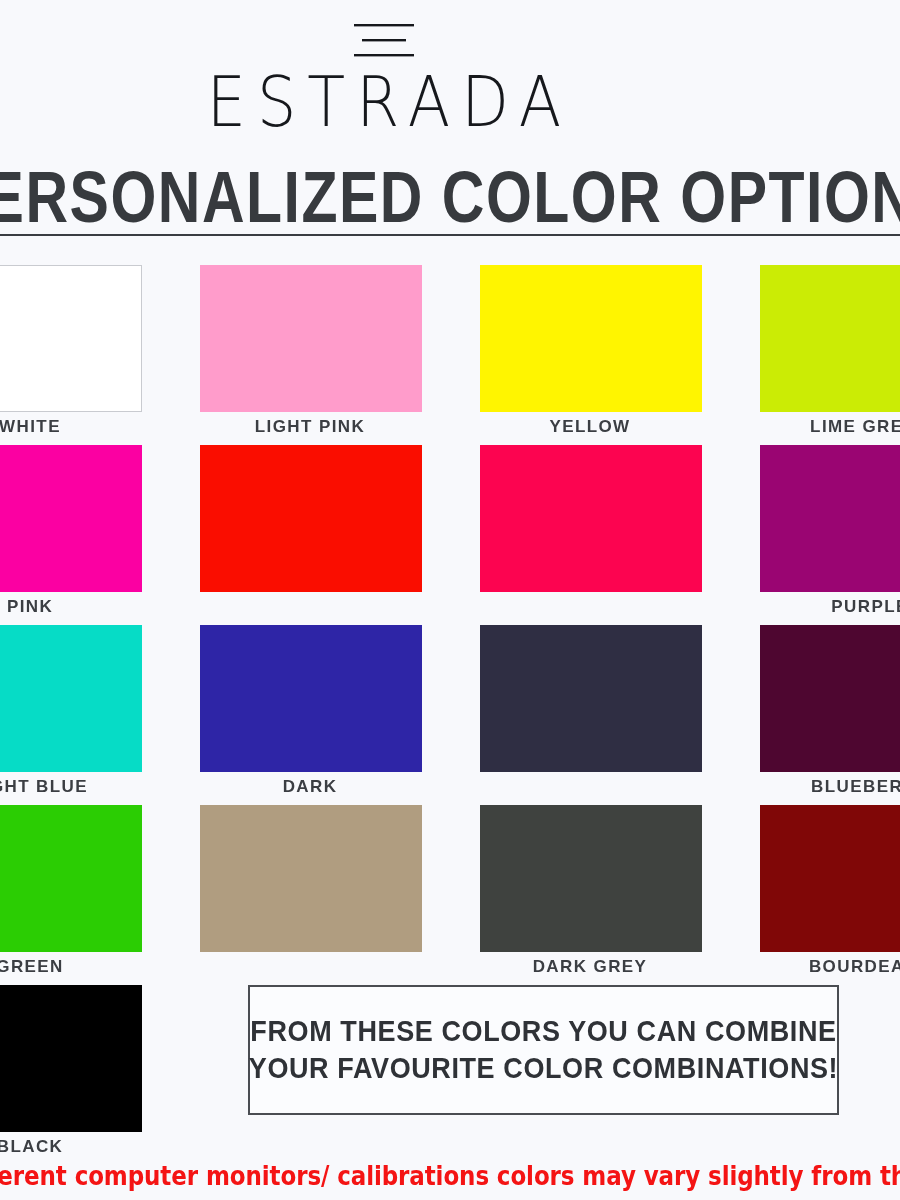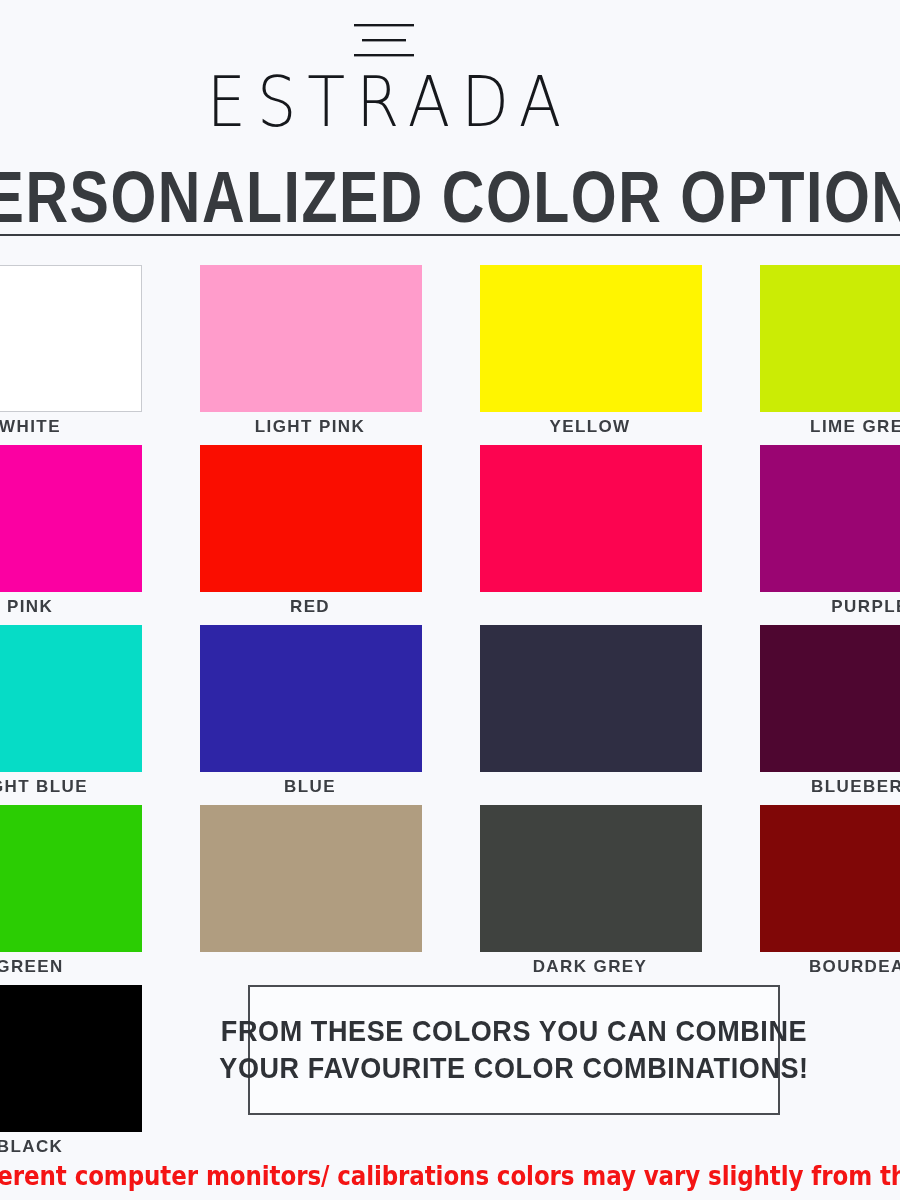--- a/index.html
+++ b/index.html
@@ -151,21 +151,21 @@
     line-height: 19px;
     font-weight: 700;
     letter-spacing: 1.4px;
     color: #3b3e43;
   }
 
   .combine-box {
     position: absolute;
     left: 358px;
     top: 10px;
-    width: 532px;
+    width: 591px;
     height: 130px;
     box-sizing: border-box;
     border: 2px solid #4a4d52;
     background: #fbfcfe;
     display: flex;
     align-items: center;
     justify-content: center;
   }
   .combine-text {
     text-align: center;
@@ -243,39 +243,38 @@
     </div>
   </div>
 
   <div class="swatch-row">
     <div class="swatch-cell">
       <div class="swatch-chip" style="background-color: rgb(251, 0, 162);"></div>
       <div class="swatch-label">PINK</div>
     </div>
     <div class="swatch-cell">
       <div class="swatch-chip" style="background-color: rgb(250, 13, 0);"></div>
-      <div class="swatch-label">RED</div>
     </div>
     <div class="swatch-cell">
       <div class="swatch-chip" style="background-color: rgb(252, 4, 80);"></div>
     </div>
     <div class="swatch-cell">
       <div class="swatch-chip" style="background-color: rgb(154, 5, 114);"></div>
       <div class="swatch-label">PURPLE</div>
     </div>
   </div>
 
   <div class="swatch-row">
     <div class="swatch-cell">
       <div class="swatch-chip" style="background-color: rgb(6, 220, 198);"></div>
       <div class="swatch-label">LIGHT BLUE</div>
     </div>
     <div class="swatch-cell">
       <div class="swatch-chip" style="background-color: rgb(46, 37, 166);"></div>
-      <div class="swatch-label">BLUE</div>
+      <div class="swatch-label">DARK</div>
     </div>
     <div class="swatch-cell">
       <div class="swatch-chip" style="background-color: rgb(47, 46, 67);"></div>
     </div>
     <div class="swatch-cell">
       <div class="swatch-chip" style="background-color: rgb(78, 6, 48);"></div>
       <div class="swatch-label">BLUEBERRY</div>
     </div>
   </div>
 

